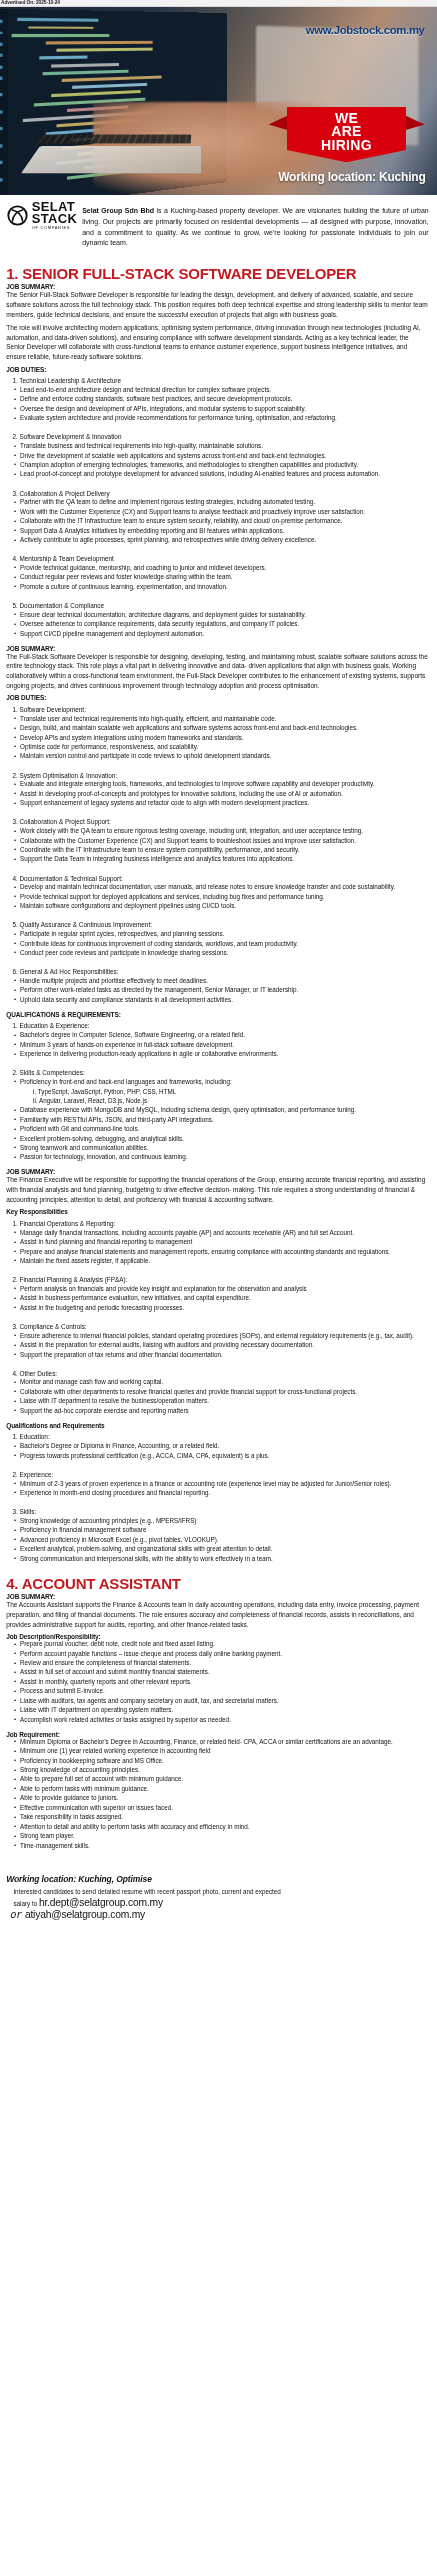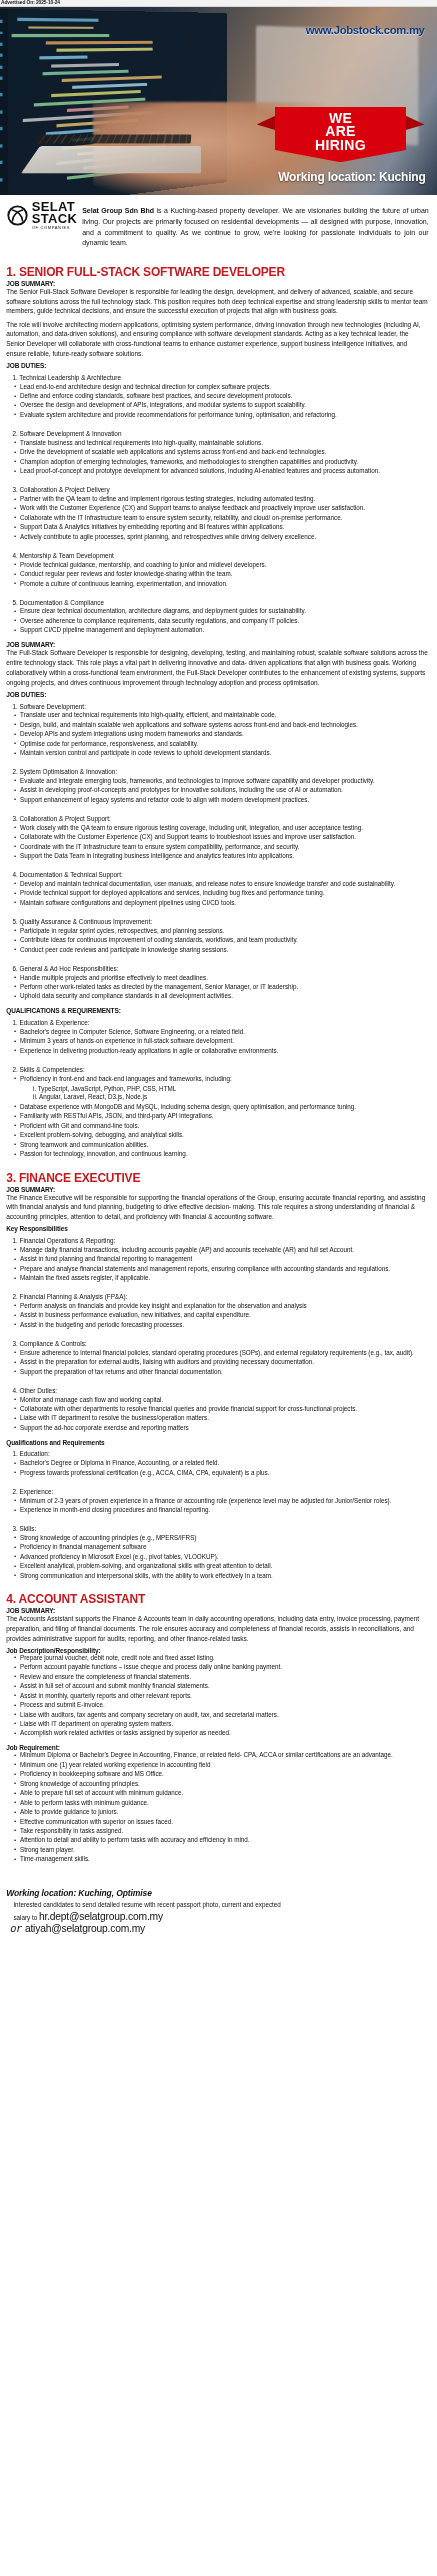--- a/index.html
+++ b/index.html
@@ -76,21 +76,21 @@
   }
   .hero-url {
     position:absolute; right:13.4px; top:16.5px;
     font-family:"Liberation Sans", sans-serif;
     font-weight:600;
     font-size:11.3px;
     color:#0d3b7a;
     letter-spacing:-0.3px;
     text-shadow:0 0.5px 1px rgba(255,255,255,.6);
   }
-  .hiring-wrap { position:absolute; right:32px; bottom:33px; width:131px; }
+  .hiring-wrap { position:absolute; right:32px; bottom:33px; width:119px; }
   .hiring-ribbon {
     position:relative;
     background:#d9000d;
     padding:5.2px 4.1px 9.3px;
     text-align:center;
     clip-path: polygon(0 0, 100% 0, 100% 78%, 50% 100%, 0 78%);
   }
   .hiring-ribbon span {
     display:block;
     color:#fff;
@@ -130,21 +130,21 @@
     line-height:1.52;
     text-align:justify;
     color:#111;
   }
   .intro-p b { font-weight:bold; }
 
   
   .content { padding: 1px 9.3px 13.4px 6.2px; }
   h2.role {
     color:#c31920;
-    font-size:12px;
+    font-size:15px;
     font-weight:bold;
     letter-spacing:-0.2px;
     margin:7.2px 0 0.5px;
     line-height:1.1;
   }
   .lbl { font-weight:bold; font-size:6.5px; margin:0.5px 0 0; letter-spacing:-0.1px; }
   .para { font-size:6.5px; line-height:1.5; margin:0 0 3.6px; text-align:left; }
   .grp { font-size:6.4px; margin:3.6px 0 0.5px 6.2px; line-height:1.45; }
   ul.b { list-style:none; margin:0 0 1px; padding:0 0 0 7.2px; }
   ul.b > li {
@@ -369,21 +369,20 @@
         <li>Database experience with MongoDB and MySQL, including schema design, query optimisation, and performance tuning.</li>
         <li>Familiarity with RESTful APIs, JSON, and third-party API integrations.</li>
         <li>Proficient with Git and command-line tools.</li>
         <li>Excellent problem-solving, debugging, and analytical skills.</li>
         <li>Strong teamwork and communication abilities.</li>
         <li>Passion for technology, innovation, and continuous learning.</li>
       </ul>
       <div class="spacer"></div>
     </section>
     <section>
-      <h2 class="role">3. FINANCE EXECUTIVE</h2>
       <div class="lbl">JOB SUMMARY:</div>
       <p class="para">The Finance Executive will be responsible for supporting the financial operations of the Group, ensuring accurate financial reporting, and assisting with financial analysis and fund planning, budgeting to drive effective decision- making. This role requires a strong understanding of financial &amp; accounting principles, attention to detail, and proficiency with financial &amp; accounting software.</p>
       <div class="lbl">Key Responsibilities</div>
       <div class="grp">1.  Financial Operations &amp; Reporting:</div>
       <ul class="b">
         <li>Manage daily financial transactions, including accounts payable (AP) and accounts receivable (AR) and full set Account.</li>
         <li>Assist in fund planning and financial reporting to management</li>
         <li>Prepare and analyse financial statements and management reports, ensuring compliance with accounting standards and regulations.</li>
         <li>Maintain the fixed assets register, if applicable.</li>
       </ul>

